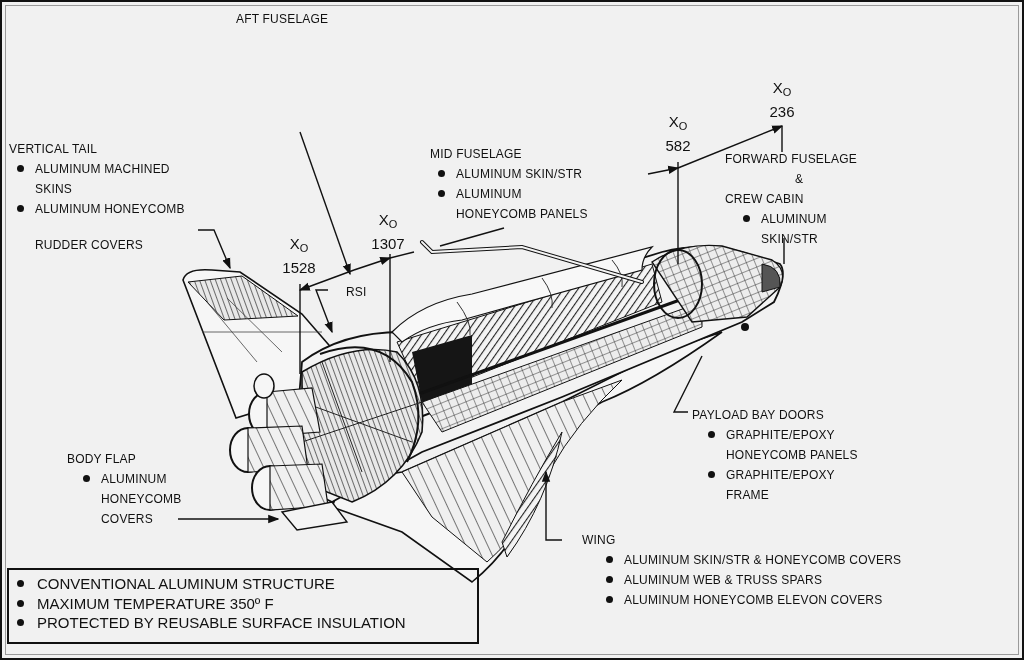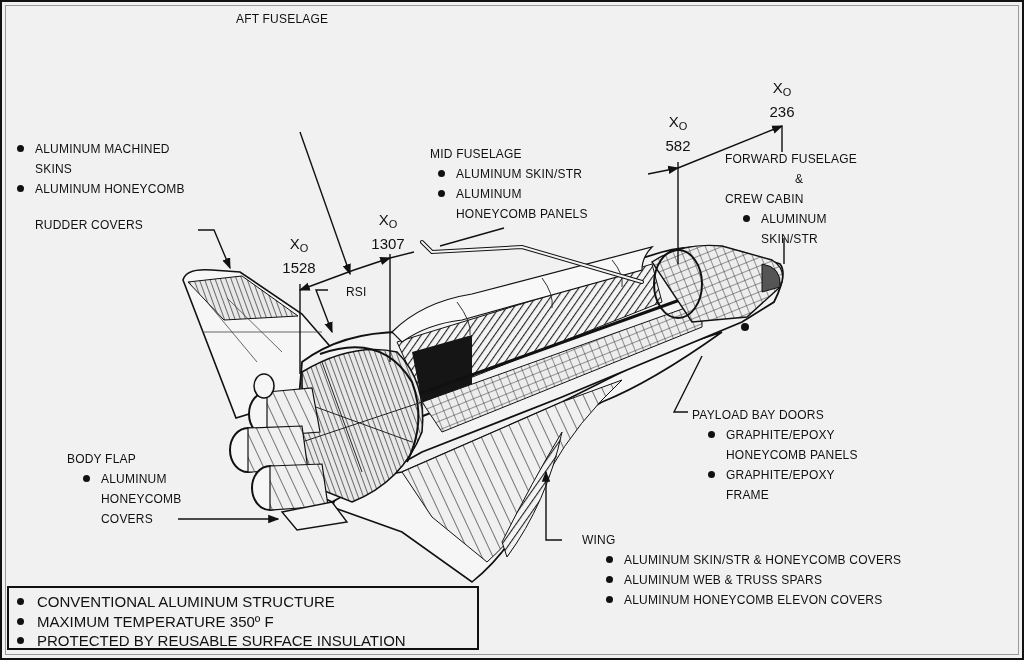--- a/index.html
+++ b/index.html
@@ -20,21 +20,21 @@
   .lbl ul { list-style: none; margin: 0; padding: 0; }
   .lbl li { position: relative; padding-left: 26px; }
   .lbl li::before {
     content: ""; position: absolute; left: 8px; top: 6px;
     width: 7px; height: 7px; border-radius: 50%; background: #111;
   }
   .lbl .cont { display: block; padding-left: 26px; }
   .xo { position: absolute; font-size: 15px; line-height: 19px; text-align: center; width: 44px; }
   .xo .x sub { font-size: 11px; vertical-align: -3px; }
   .summary {
-    position: absolute; left: 5px; top: 584px; width: 472px; height: 64px;
+    position: absolute; left: 5px; top: 566px; width: 472px; height: 76px;
     border: 2px solid #111; padding: 4px 0 0 6px; box-sizing: border-box;
   }
   .summary ul { list-style: none; margin: 0; padding: 0; }
   .summary li { position: relative; padding-left: 22px; font-size: 15px; line-height: 19.5px; white-space: nowrap; }
   .summary li::before {
     content: ""; position: absolute; left: 2px; top: 6px;
     width: 7px; height: 7px; border-radius: 50%; background: #111;
   }
 </style>
 </head>
@@ -164,20 +164,21 @@
   <div class="xo" style="left:758px; top:76px;">
     <div class="x"><span>X</span><sub>O</sub></div>
     <div>236</div>
   </div>
 
   <div class="lbl" style="left:234px; top:7px;">
     <span class="head">AFT FUSELAGE</span>
   </div>
 
   <div class="lbl" style="left:7px; top:137px;">
+    <span class="head">VERTICAL TAIL</span>
     <ul>
       <li>ALUMINUM MACHINED</li>
       <span class="cont">SKINS</span>
       <li>ALUMINUM HONEYCOMB</li>
       <span class="cont" style="margin-top:16px;">RUDDER COVERS</span>
     </ul>
   </div>
 
   <div class="lbl" style="left:428px; top:142px;">
     <span class="head">MID FUSELAGE</span>

